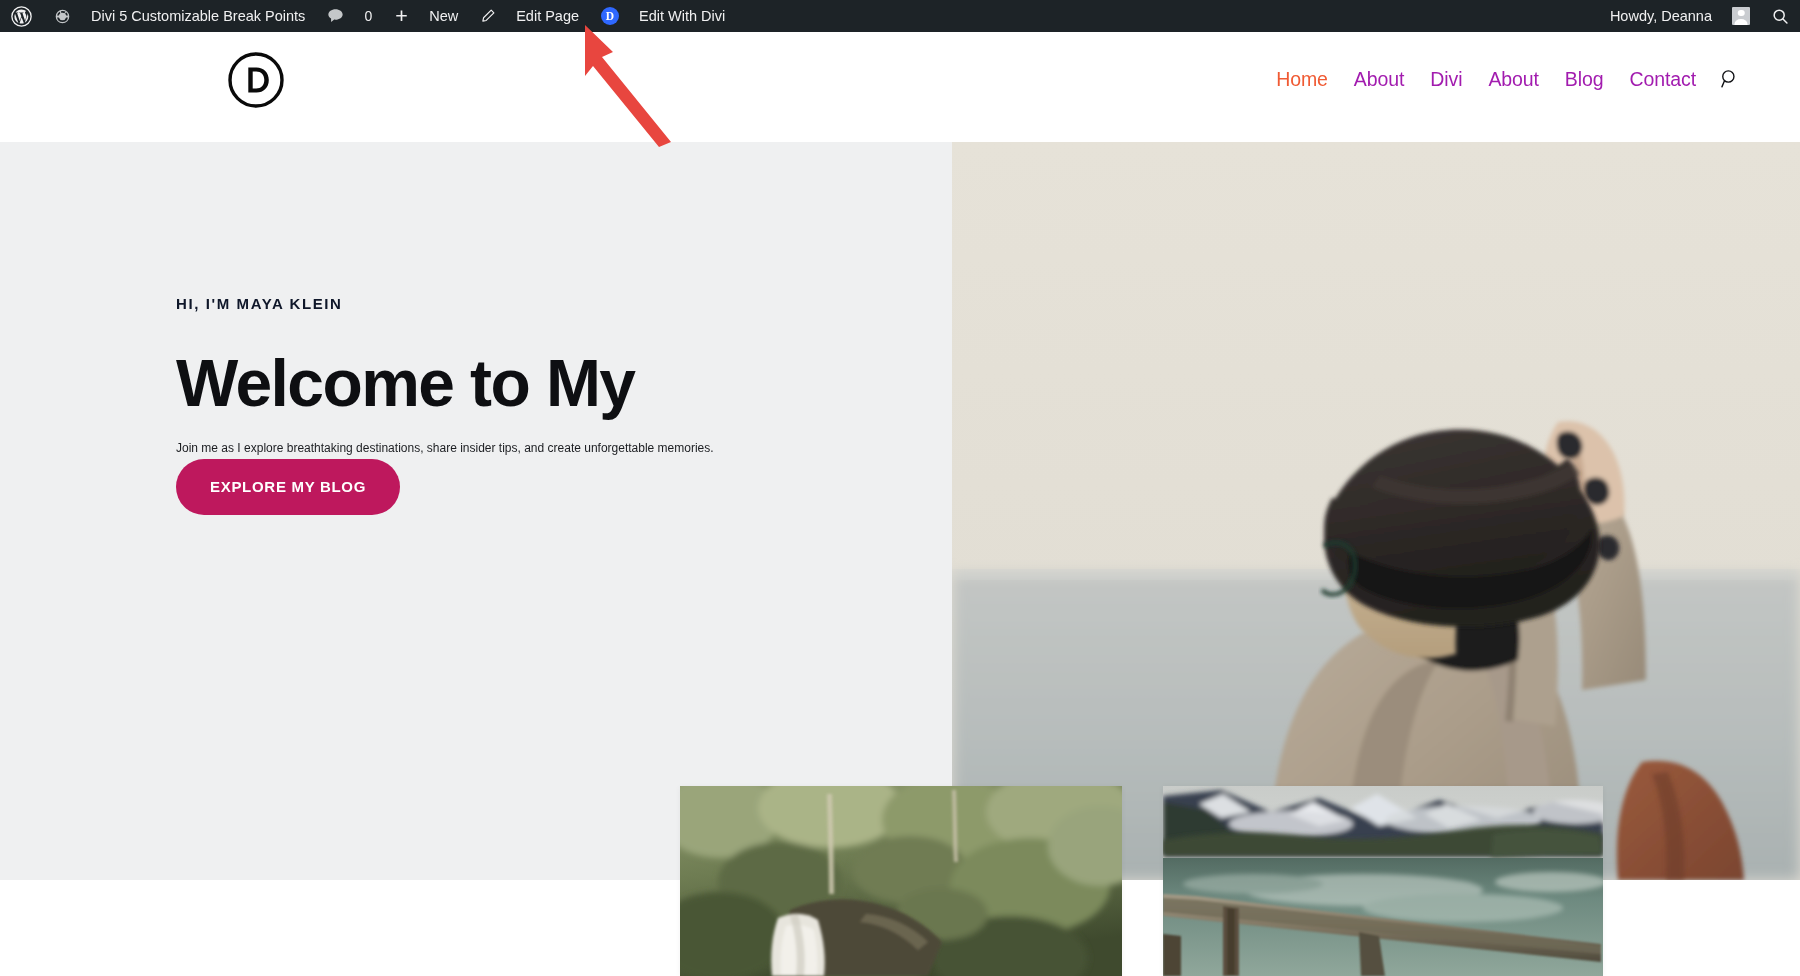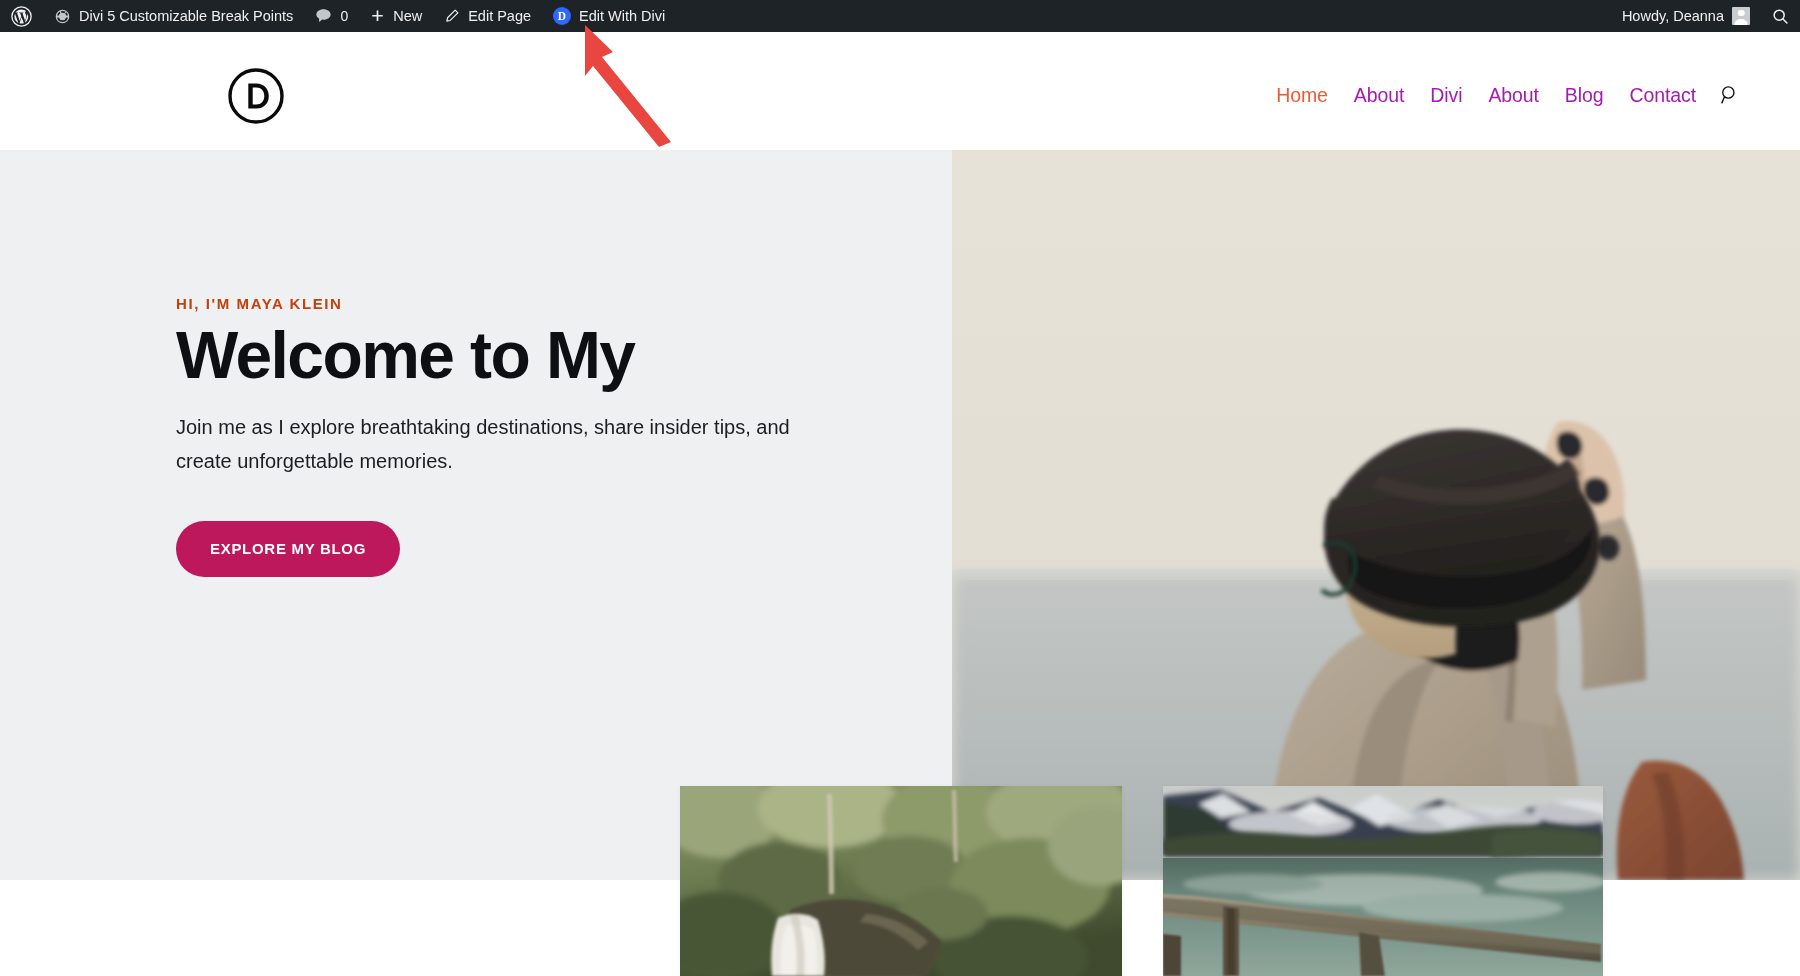--- a/index.html
+++ b/index.html
@@ -11,21 +11,21 @@
   }
 
   
   #adminbar{
     position:absolute; top:0; left:0; width:1800px; height:32px;
     background:#1d2327; color:#f0f0f1;
     display:flex; align-items:center; z-index:50;
     font-size:14.5px;
   }
   .ab-item{
-    display:flex; align-items:center; gap:8px;
+    display:flex; align-items:center; gap:20px;
     height:32px; padding:0 11px; color:#f0f0f1;
     white-space:nowrap; cursor:pointer; line-height:32px;
   }
   .ab-spacer{ flex:1 1 auto; }
 
   
   .wp-logo{ width:21px; height:21px; display:block; }
   
   .site-ico{ width:17px; height:17px; display:block; opacity:.92; }
   .comment-ico{ width:17px; height:16px; display:block; opacity:.92; }
@@ -51,21 +51,21 @@
   }
   .avatar-box::after{
     content:""; position:absolute; left:50%; bottom:-4px;
     transform:translateX(-50%);
     width:13px; height:10px; border-radius:50% 50% 0 0; background:#fff;
   }
   .ab-search-ico{ width:17px; height:17px; display:block; }
 
   
   #siteheader{
-    position:absolute; top:40px; left:0; width:1800px; height:110px;
+    position:absolute; top:24px; left:0; width:1800px; height:110px;
     background:#ffffff; z-index:20;
   }
   .logo-mark{
     position:absolute; left:227px; top:27px;
     width:58px; height:58px;
   }
   #mainnav{
     position:absolute; right:58px; top:0; height:110px;
     display:flex; align-items:center; gap:0;
   }
@@ -82,31 +82,31 @@
   
   #hero{
     position:absolute; top:142px; left:0;
     width:1800px; height:738px;
     background:#eff0f1; overflow:hidden;
   }
   #hero-copy{
     position:absolute; left:176px; top:153px; width:640px;
   }
   .eyebrow{
-    color:#c2410c; font-size:15px; font-weight:600;
+    color:#0f172a; font-size:15px; font-weight:600;
     letter-spacing:1.6px; text-transform:uppercase;
-    margin-bottom:10px;
+    margin-bottom:38px;
   }
   .hero-h1{
     font-size:66px; line-height:1.0; font-weight:700;
     color:#0e0f12; letter-spacing:-1.6px; margin-bottom:22px;
   }
   .hero-p{
-    font-size:20px; line-height:1.72; color:#1b1d21;
-    max-width:615px; margin-bottom:42px;
+    font-size:12px; line-height:1.72; color:#1b1d21;
+    max-width:615px; 
   }
   .cta-btn{
     display:inline-flex; align-items:center; justify-content:center;
     height:56px; padding:0 34px; border:none; border-radius:40px;
     background:#be185d; color:#ffffff; cursor:pointer;
     font-size:15px; font-weight:600; letter-spacing:.7px;
     font-family:"Liberation Sans", sans-serif;
   }
 
   

